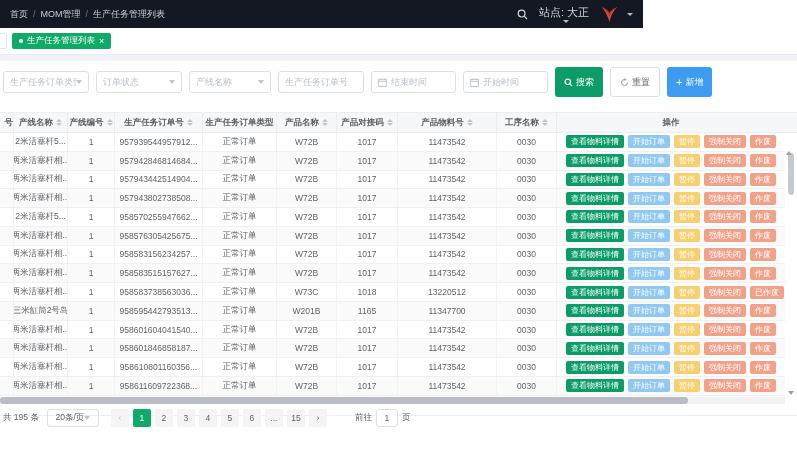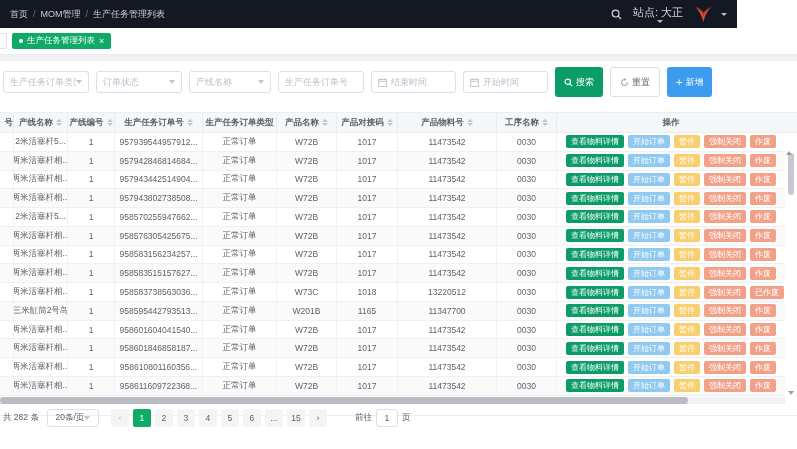--- a/index.html
+++ b/index.html
@@ -2,21 +2,21 @@
 <html><head>
 <meta charset="utf-8">
 <style>
   * { margin:0; padding:0; box-sizing:border-box; }
   html,body { width:797px; height:449px; }
   body {
     font-family:"Liberation Sans","DejaVu Sans",sans-serif;
     background:#ffffff; position:relative; overflow:hidden; color:#606266;
   }
   
-  .topbar { position:absolute; top:0; left:0; width:737px; height:28px;
+  .topbar { position:absolute; top:0; left:0; width:643px; height:28px;
     background:#141823; display:flex; align-items:center; padding:0 10px;justify-content:flex-end; }
   .breadcrumb { display:flex; align-items:center; font-size:9px; color:#c9cdd5; }
   .crumb { cursor:default; }
   .crumb-sep { margin:0 5px; color:#6f747e; }
   .topbar-right { margin-left:auto; display:flex; align-items:center; gap:11px; }
   .tb-search svg { display:block; }
   .site { font-size:11px; color:#d3d6dd; display:flex; align-items:center;flex-direction:column; }
   .caret-down { display:inline-block; width:0; height:0; border-left:3px solid transparent;
     border-right:3px solid transparent; border-top:3.5px solid #b9bdc6; margin-left:4px; }
   .logo-wrap { display:flex; align-items:center; gap:4px; }
@@ -521,21 +521,21 @@
       <i class="vs-arrow vs-up"></i>
       <div class="vs-thumb"></div>
       <i class="vs-arrow vs-dn"></i>
     </div>
     <div class="hscroll">
       <div class="hs-thumb"></div>
     </div>
   </div>
 
   <div class="pager">
-    <span class="pg-total">共 282 条</span>
+    <span class="pg-total">共 195 条</span>
     <span class="pg-size">
       <span>20条/页</span>
       <i class="sel-caret"></i>
     </span>
     <span class="pg-pages">
       <button class="pg pg-prev">‹</button>
       <span class="pg-pages">
           <button class="pg active">1</button>
           <button class="pg">2</button>
           <button class="pg">3</button>

